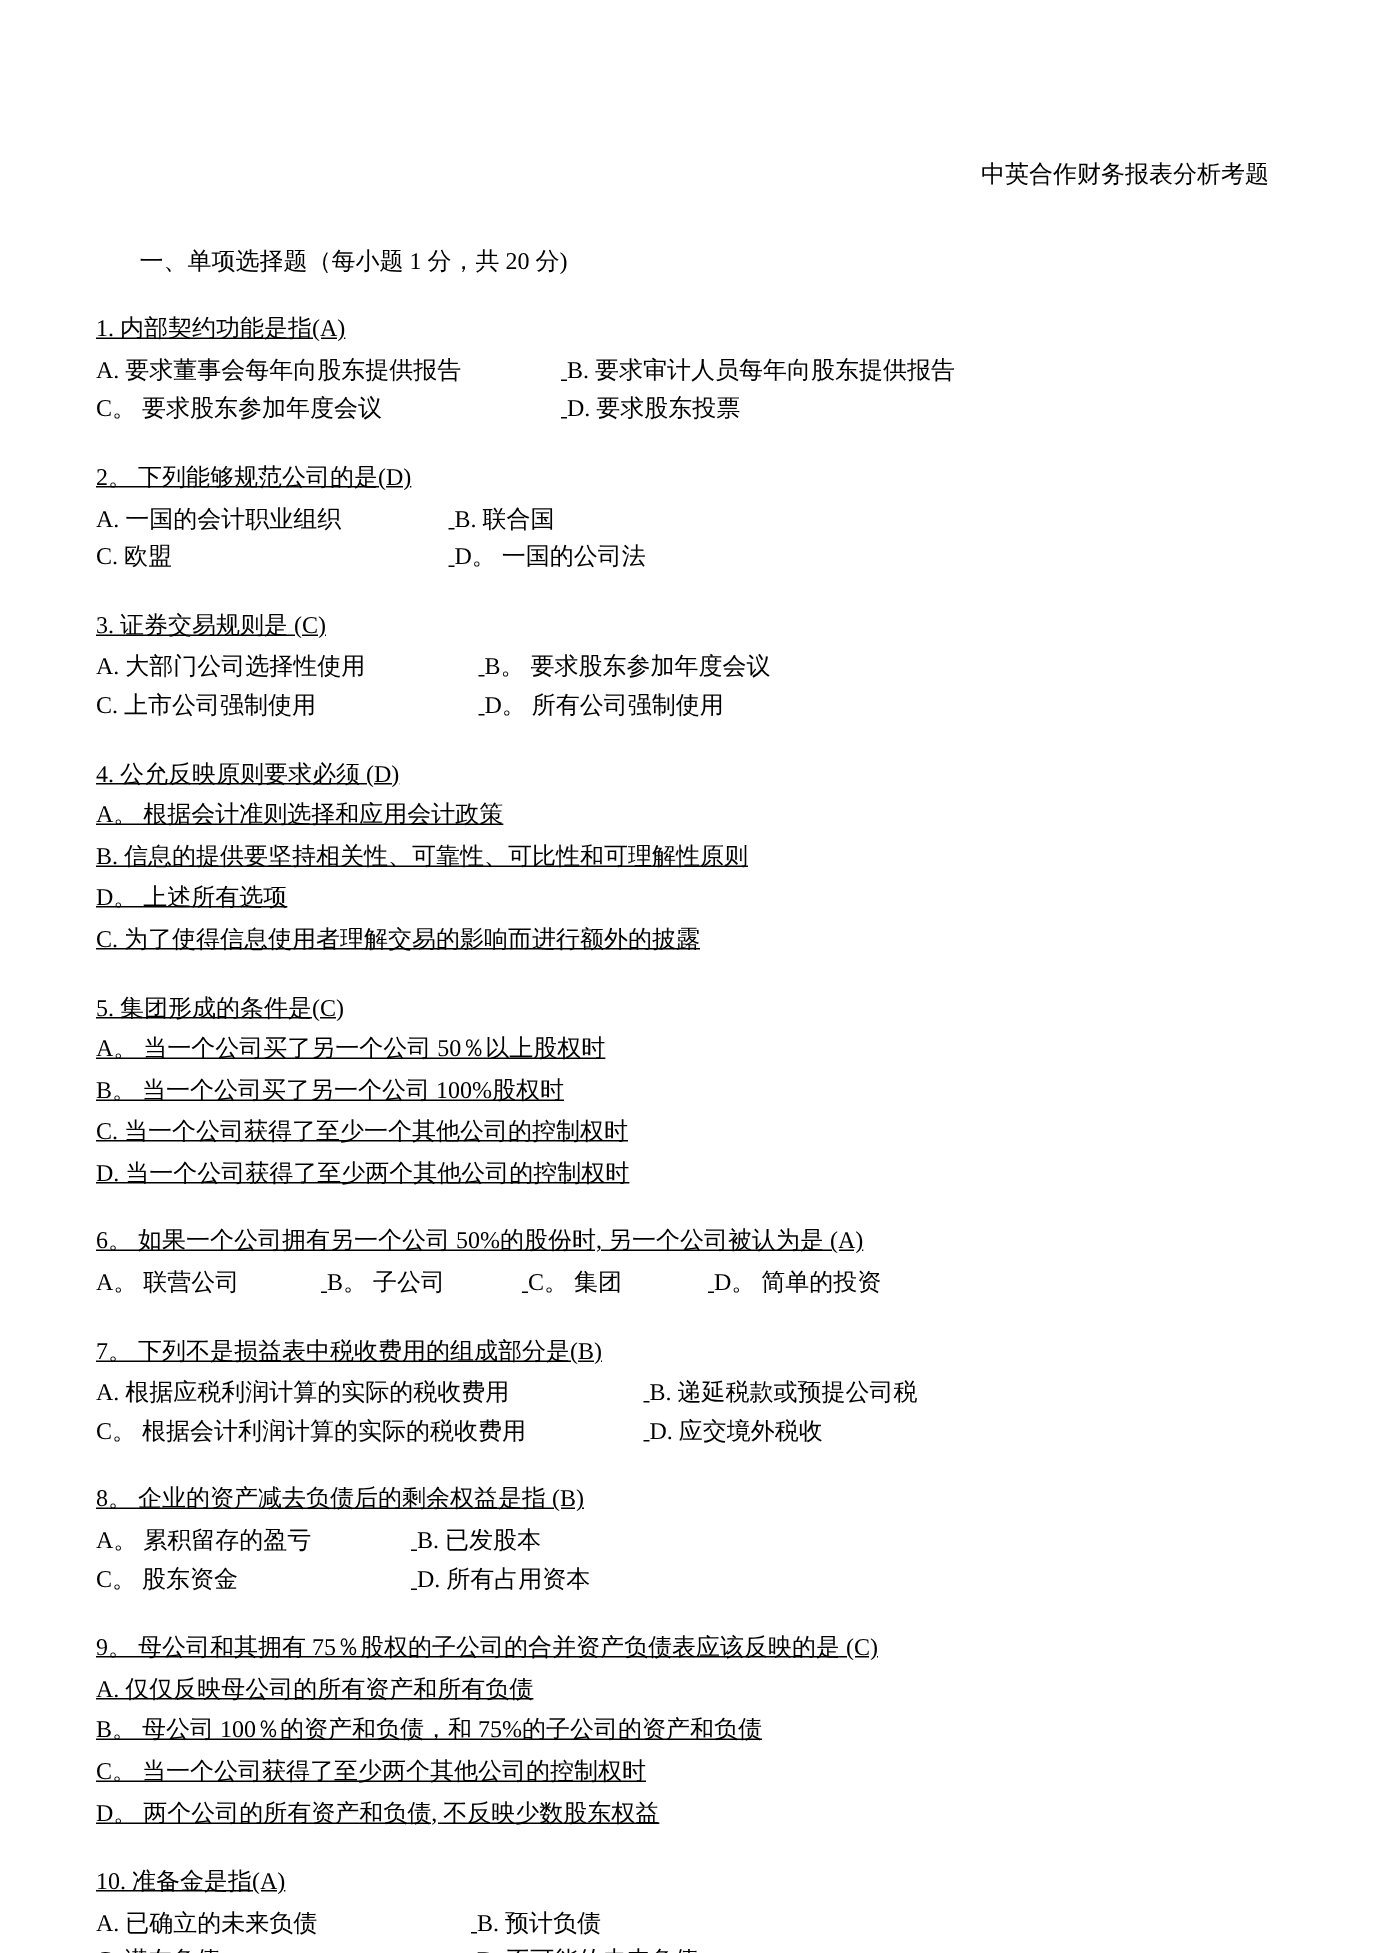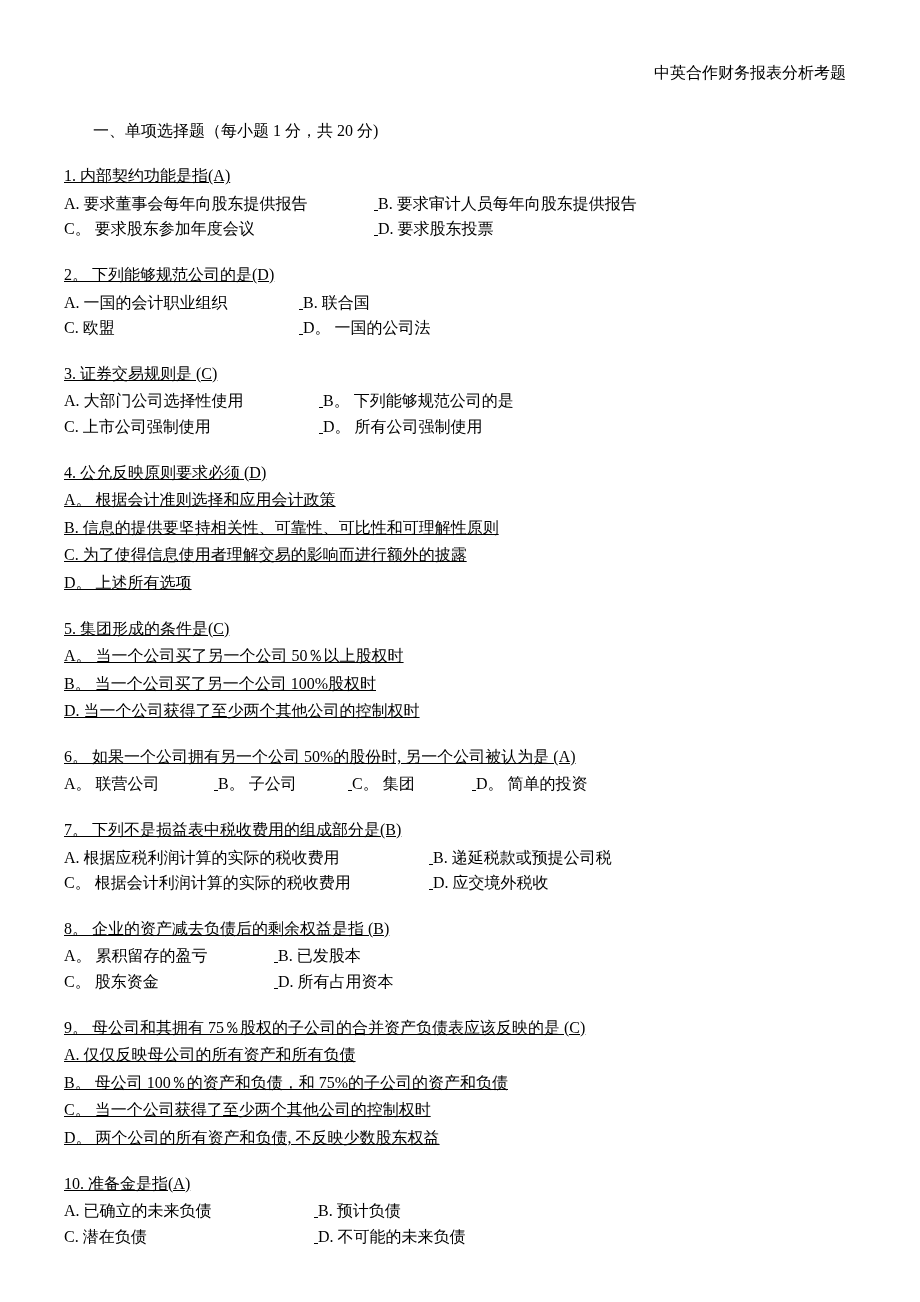--- a/index.html
+++ b/index.html
@@ -14,20 +14,21 @@
       font-family: "SimSun", "宋体", serif;
       font-size: 16px;
       line-height: 1.6;
       color: #000000;
       padding: 60px 64px 40px 64px;
     }
     .header {
       text-align: right;
       margin-bottom: 32px;
       padding-right: 10px;
+      margin-top: 44px;
     }
     .section-title {
       margin-bottom: 20px;
       margin-left: 29px;
     }
     .question-block {
       margin-bottom: 20px;
       text-decoration: underline;
     }
     .question-line {
@@ -72,40 +73,41 @@
   <div class="option-row">
     <span class="inline-opt" style="width:235px">C.  欧盟</span>
     <span class="inline-opt">D。 一国的公司法</span>
   </div>
 </div>
 
 <div class="question-block">
   <div class="question-line">3.  证券交易规则是  (C)</div>
   <div class="option-row">
     <span class="inline-opt" style="width:255px">A.  大部门公司选择性使用</span>
-    <span class="inline-opt">B。 下列能够规范公司的是</span>
+    <span class="inline-opt">B。 要求股东参加年度会议</span>
   </div>
   <div class="option-row">
     <span class="inline-opt" style="width:255px">C.  上市公司强制使用</span>
     <span class="inline-opt">D。 所有公司强制使用</span>
   </div>
 </div>
 
 <div class="question-block">
   <div class="question-line">4.  公允反映原则要求必须  (D)</div>
   <div class="question-line">A。 根据会计准则选择和应用会计政策</div>
   <div class="question-line">B.  信息的提供要坚持相关性、可靠性、可比性和可理解性原则</div>
+  <div class="question-line">D。 上述所有选项</div>
   <div class="question-line">C.  为了使得信息使用者理解交易的影响而进行额外的披露</div>
-  <div class="question-line">D。 上述所有选项</div>
 </div>
 
 <div class="question-block">
   <div class="question-line">5.  集团形成的条件是(C)</div>
   <div class="question-line">A。 当一个公司买了另一个公司 50％以上股权时</div>
   <div class="question-line">B。 当一个公司买了另一个公司 100%股权时</div>
+  <div class="question-line">C.  当一个公司获得了至少一个其他公司的控制权时</div>
   <div class="question-line">D.  当一个公司获得了至少两个其他公司的控制权时</div>
 </div>
 
 <div class="question-block">
   <div class="question-line">6。 如果一个公司拥有另一个公司 50%的股份时, 另一个公司被认为是  (A)</div>
   <div class="option-row">
     <span class="inline-opt" style="width:150px">A。 联营公司</span>
     <span class="inline-opt" style="width:130px">B。 子公司</span>
     <span class="inline-opt" style="width:120px">C。 集团</span>
     <span class="inline-opt">D。 简单的投资</span>

